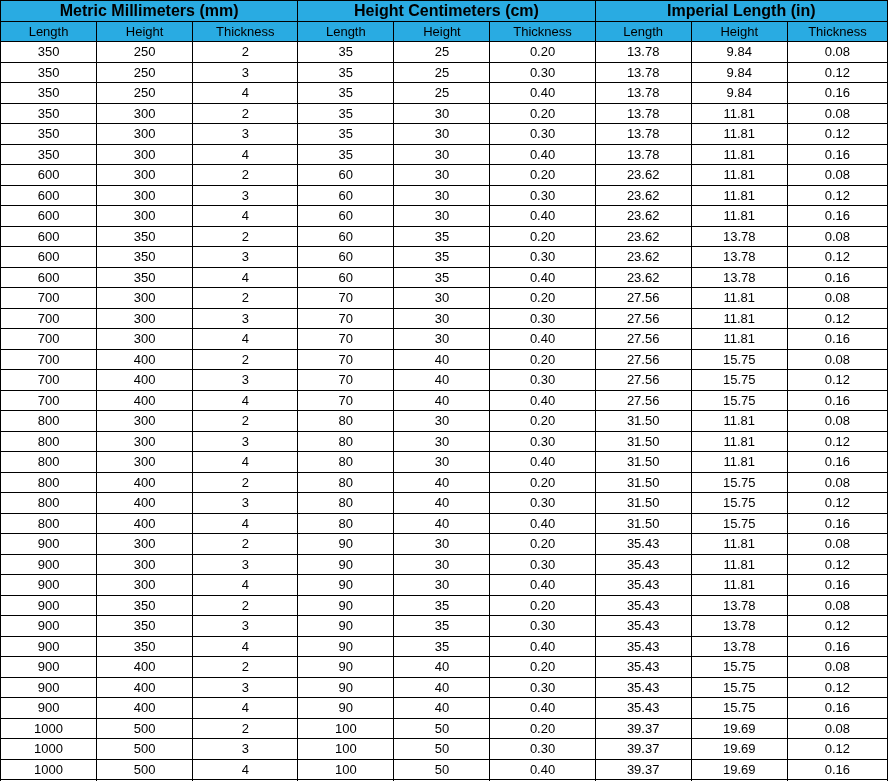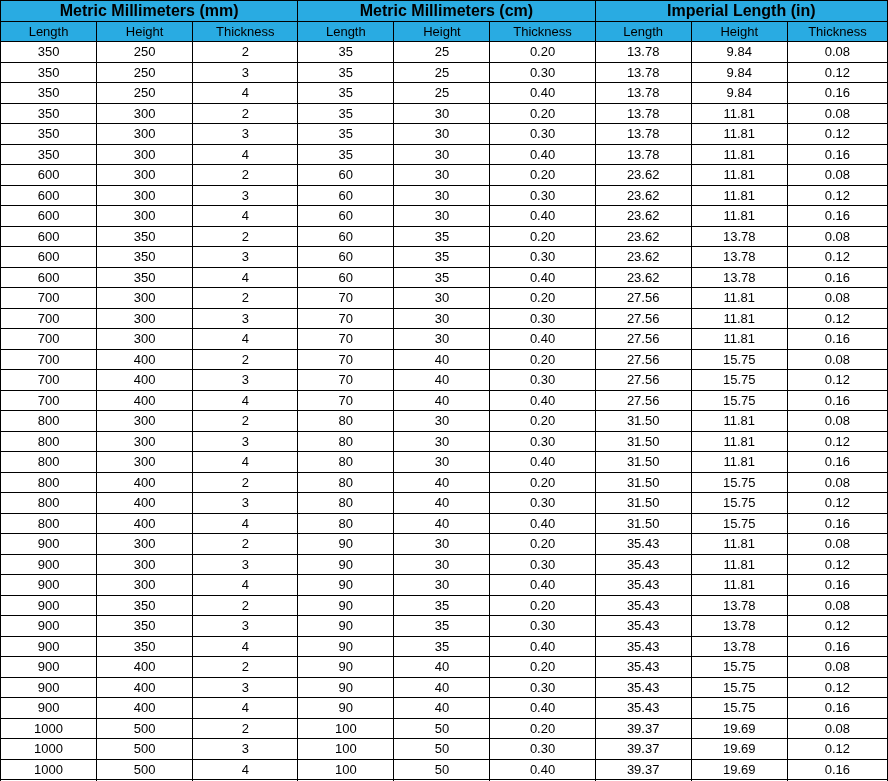--- a/index.html
+++ b/index.html
@@ -66,21 +66,21 @@
     <col class="c3">
       <col class="c4">
       <col class="c5">
     <col class="c6">
       <col class="c7">
       <col class="c8">
   </colgroup>
   <thead>
     <tr>
       <th class="group-header" colspan="3">Metric Millimeters (mm)</th>
-      <th class="group-header" colspan="3">Metric Millimeters (cm)</th>
+      <th class="group-header" colspan="3">Height Centimeters (cm)</th>
       <th class="group-header" colspan="3">Imperial Length (in)</th>
     </tr>
     <tr>
       <th class="col-header">Length</th>
       <th class="col-header">Height</th>
       <th class="col-header">Thickness</th>
       <th class="col-header">Length</th>
       <th class="col-header">Height</th>
       <th class="col-header">Thickness</th>
       <th class="col-header">Length</th>

